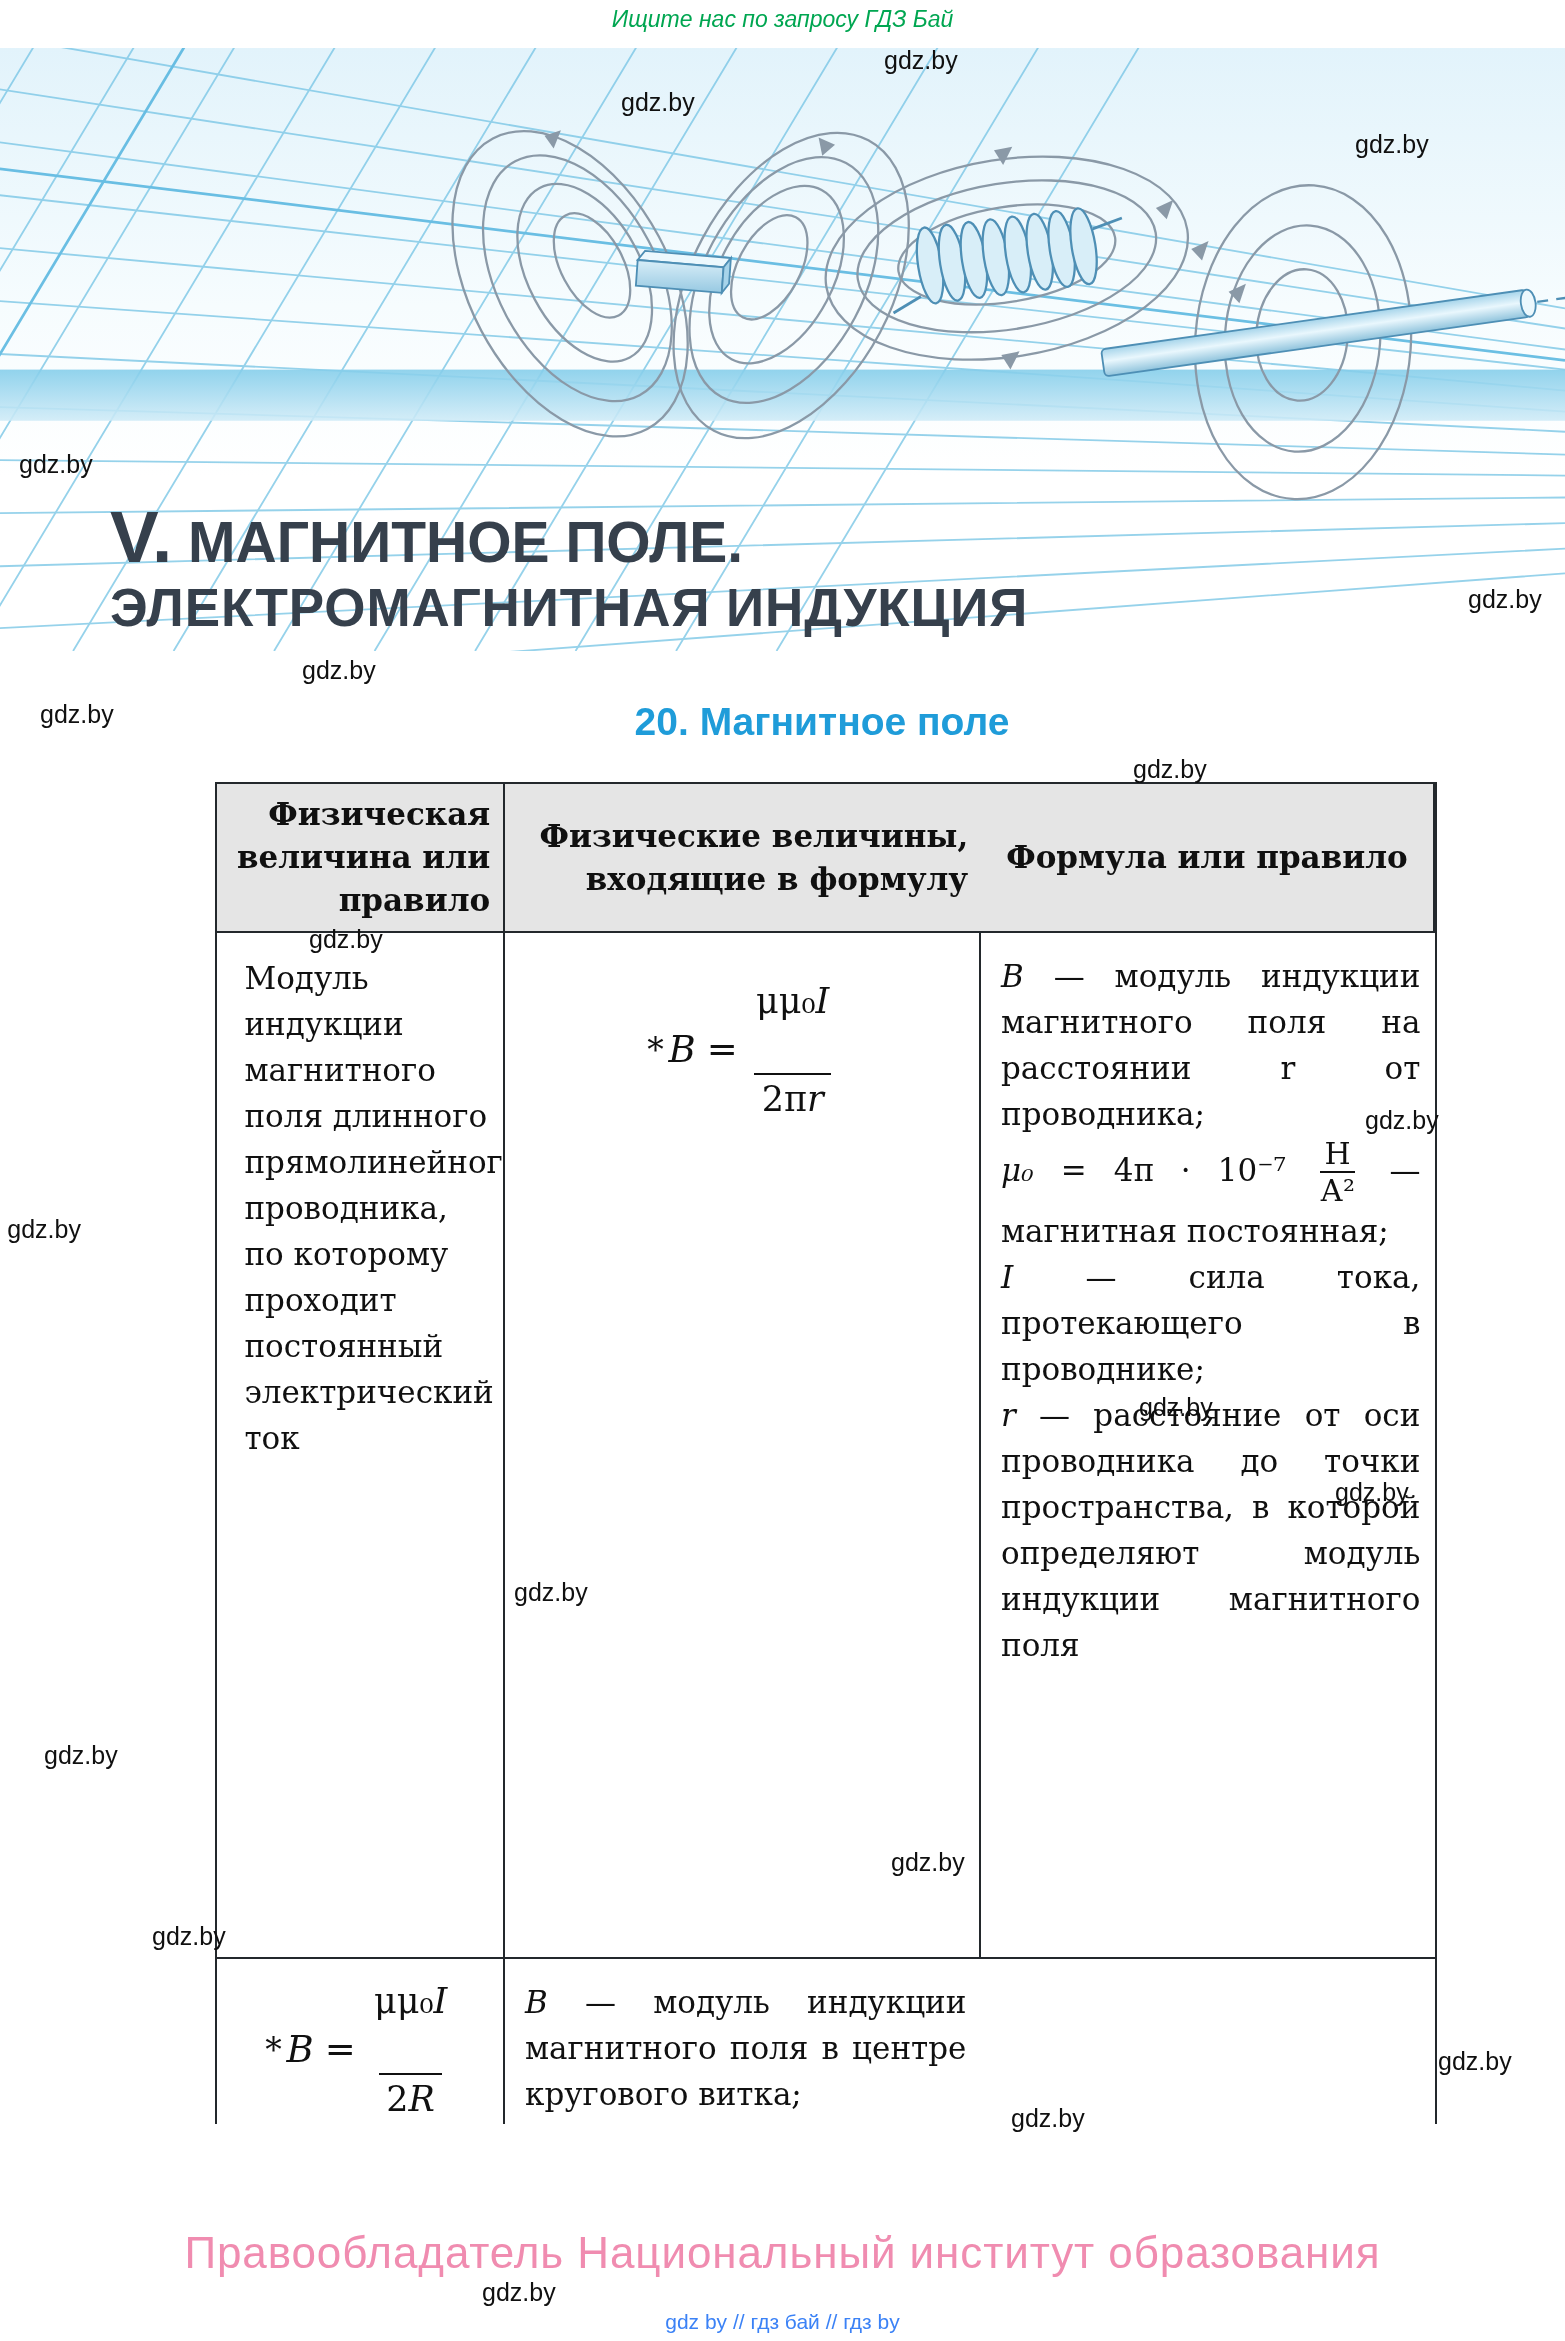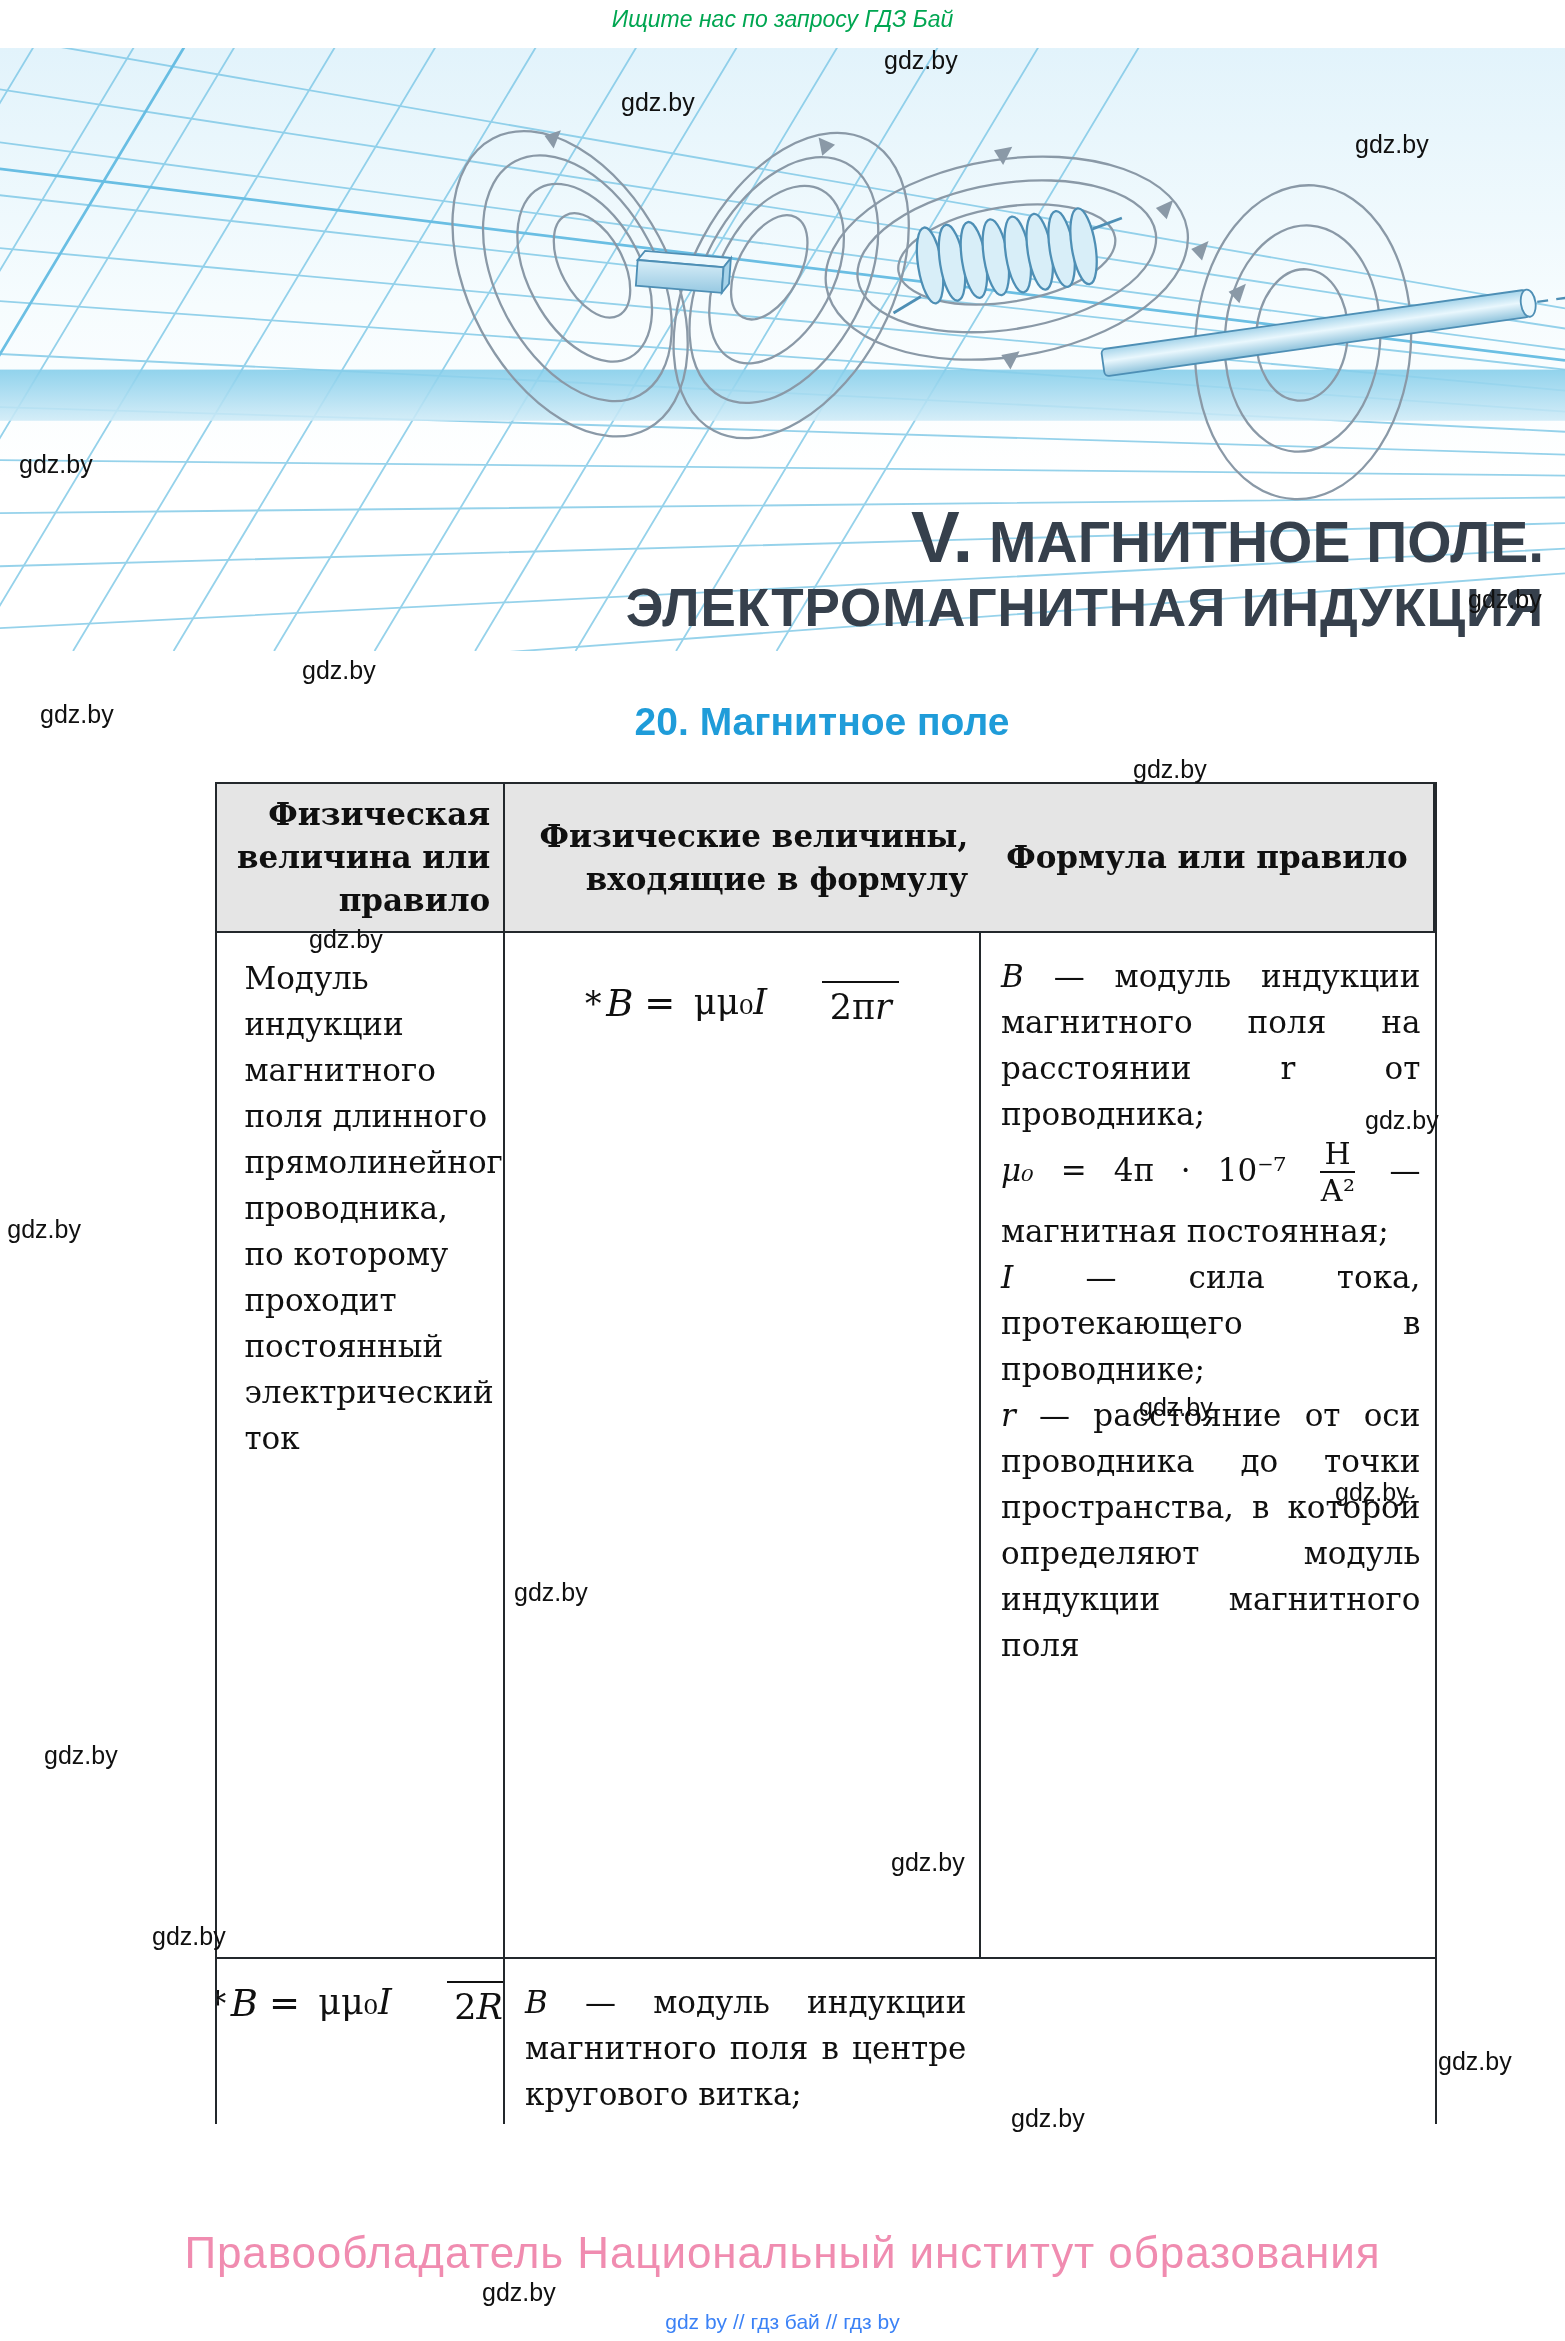--- a/index.html
+++ b/index.html
@@ -6,21 +6,21 @@
   body{width:1565px;height:2342px;position:relative;background:#ffffff;overflow:hidden;font-family:"Liberation Sans",sans-serif;color:#101010;}
 
   .top-notice{position:absolute;top:5.5px;left:0;width:100%;text-align:center;font-size:23px;color:#00a651;z-index:30;font-style:italic;}
   .bottom-links{position:absolute;top:2310px;left:0;width:100%;text-align:center;font-size:21px;color:#3b82f6;z-index:30;}
   .footer-copy{position:absolute;top:2228px;left:0;width:100%;text-align:center;font-size:44px;letter-spacing:0.9px;color:#f08cb0;z-index:10;font-family:"Liberation Sans",sans-serif;}
 
   .wm{position:absolute;font-size:25px;font-family:"Liberation Sans",sans-serif;color:#101010;z-index:30;white-space:nowrap;}
 
   .header-art{position:absolute;top:48px;left:0;z-index:1;}
 
-  .title-wrap{position:absolute;top:504px;left:100px;width:1444px;text-align:right;z-index:10;
+  .title-wrap{position:absolute;top:504px;left:110px;width:1444px;text-align:left;z-index:10;
               color:#36404c;font-family:"Liberation Sans",sans-serif;font-weight:bold;}
   .title-line1{font-size:57px;line-height:66px;}
   .title-line1 .chapnum{font-size:73px;}
   .title-line2{font-size:53px;line-height:62px;margin-top:1.8px;letter-spacing:0.9px;}
 
   .section-heading{position:absolute;top:700px;left:82px;width:1480px;text-align:center;
                    font-size:39px;font-weight:bold;color:#1f9cd9;z-index:10;}
 
   .gdz-table{position:absolute;left:215px;top:782px;display:grid;grid-template-columns:288px 476px 454px;
              border:2.7px solid #23282c;border-bottom:none;background:#ffffff;z-index:5;
@@ -33,21 +33,21 @@
   .r1{height:1026px;}
   .r2{height:165px;}
   .quantity{font-size:31px;line-height:46px;padding:22px 12.8px 0 27.4px;text-align:left;}
   .formula-cell{display:flex;justify-content:center;align-items:flex-start;}
   .formula-cell.r1{padding-top:48px;}
   .formula-cell.r2{padding-top:22px;}
   .frmla{display:flex;align-items:center;font-size:37px;}
   .frmla .star{font-size:33px;margin-right:4.6px;}
   .frmla .var{font-style:italic;}
   .frmla .eq{margin:0 11px;}
-  .frac{display:inline-flex;align-items:center;font-size:35px;line-height:1.15;gap:48px;}
+  .frac{display:inline-flex;flex-direction:column;align-items:center;font-size:35px;line-height:1.15;gap:48px;}
   .frac .num{padding:0 7.3px 3.7px;}
   .frac .den{border-top:2.7px solid #101010;padding:3.7px 7.3px 0;}
   .vars{font-size:31px;line-height:46px;padding:20px 14.6px 0 20px;text-align:justify;}
   .vars p{margin:0;}
   .sym{font-style:italic;}
   .ifrac{display:inline-flex;flex-direction:column;align-items:center;vertical-align:middle;
          font-size:30px;line-height:1.12;margin:0 7.3px;text-align:center;}
   .ifrac .d{border-top:2.7px solid #101010;padding-top:1.8px;}
 </style>
 </head>

